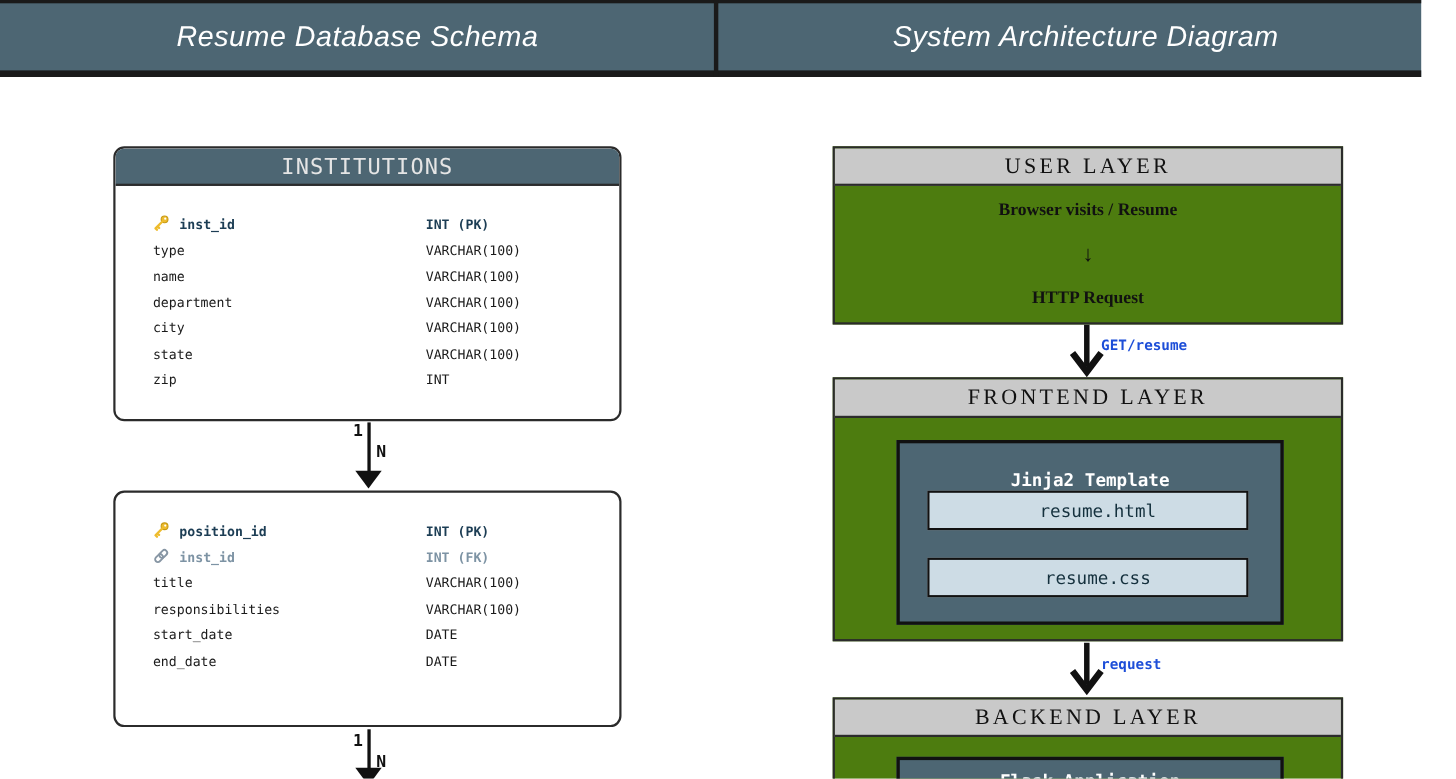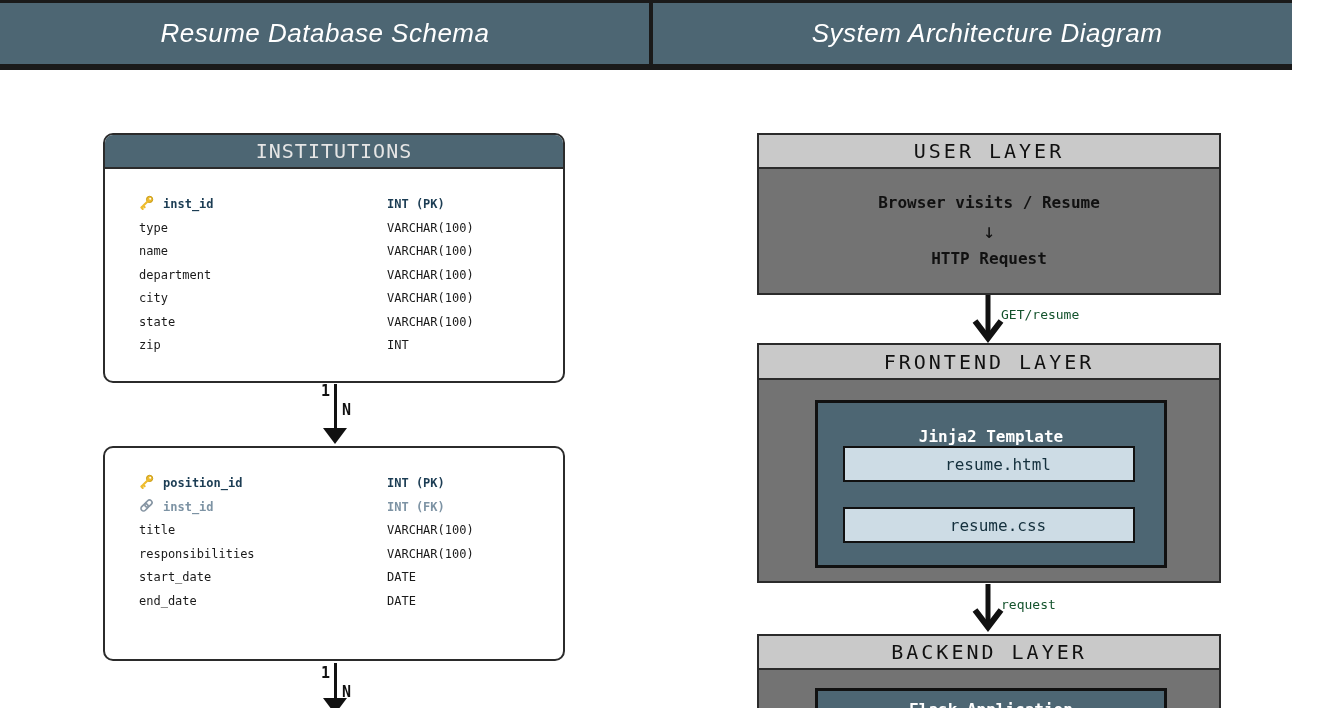--- a/index.html
+++ b/index.html
@@ -49,45 +49,45 @@
   .conn-line { position:absolute; width:3px; background:#111; }
   .conn-label { position:absolute; width:24px; font-size:15px; font-weight:bold; color:#111; }
   .conn-label.one { text-align:right; }
   .conn-arrowhead {
     position:absolute; width:0; height:0;
     border-left:12px solid transparent; border-right:12px solid transparent;
     border-top:16px solid #111;
   }
 
   
-  .layer-box { position:absolute; width:464px; background:#737373; border:2.5px solid #2b2b2b; }
+  .layer-box { position:absolute; width:464px; background:#4d7c0f; border:2.5px solid #2b2b2b;font-family:Liberation Serif, serif; }
   .layer-header {
     height:34px; background:#c9c9c9; border-bottom:2.5px solid #2b2b2b;
     display:flex; align-items:center; justify-content:center;
     font-size:20px; letter-spacing:3px; color:#111;
   }
   .user-body {
     height:123px; display:flex; flex-direction:column;
-    align-items:center; justify-content:center; row-gap:4px;
+    align-items:center; justify-content:center; row-gap:16px;
   }
   .user-line  { font-size:16px; font-weight:bold; color:#111; line-height:24px; }
   .user-arrow { font-size:20px; font-weight:normal; color:#111; line-height:24px; }
 
   .inner-slate { position:absolute; background:#4d6673; border:3px solid #111; }
   .inner-slate-title { text-align:center; font-size:16px; font-weight:bold; color:#ffffff; }
   .slate-item {
     position:absolute; left:25px; width:292px; height:36px;
     background:#cddce5; border:2px solid #111;
     display:flex; align-items:center; justify-content:center;
     font-size:16px; color:#14303d;padding-left:18px;
   }
 
   
   .v-arrow { position:absolute; }
-  .arrow-label { position:absolute; font-size:13px; font-weight:normal; color:#14532d; }
+  .arrow-label { position:absolute; font-size:13px; font-weight:bold; color:#1d4ed8; }
 </style>
 </head>
 <body>
 
 <div id="canvas">
 
   <div class="band">
     <div class="band-half left">
       <span class="band-title">Resume Database Schema</span>
     </div>

